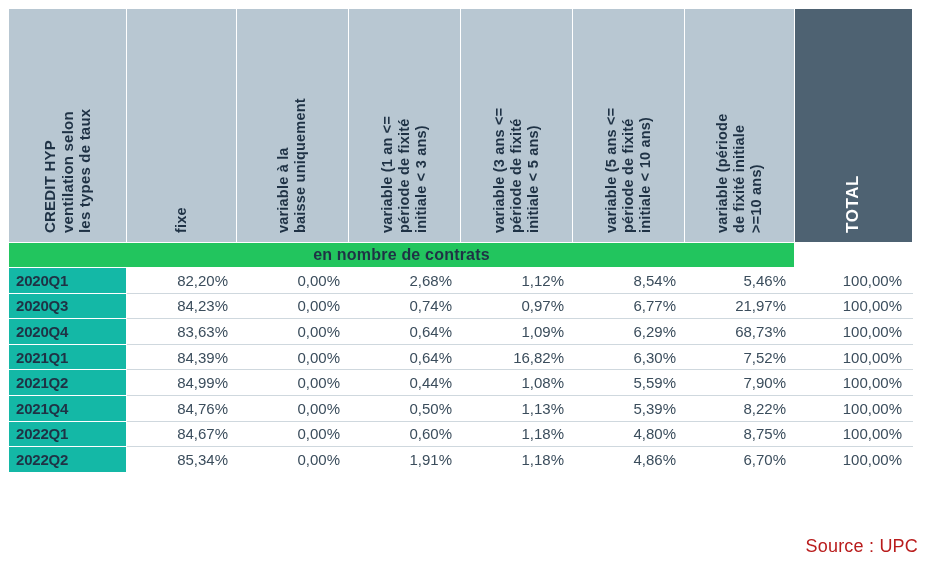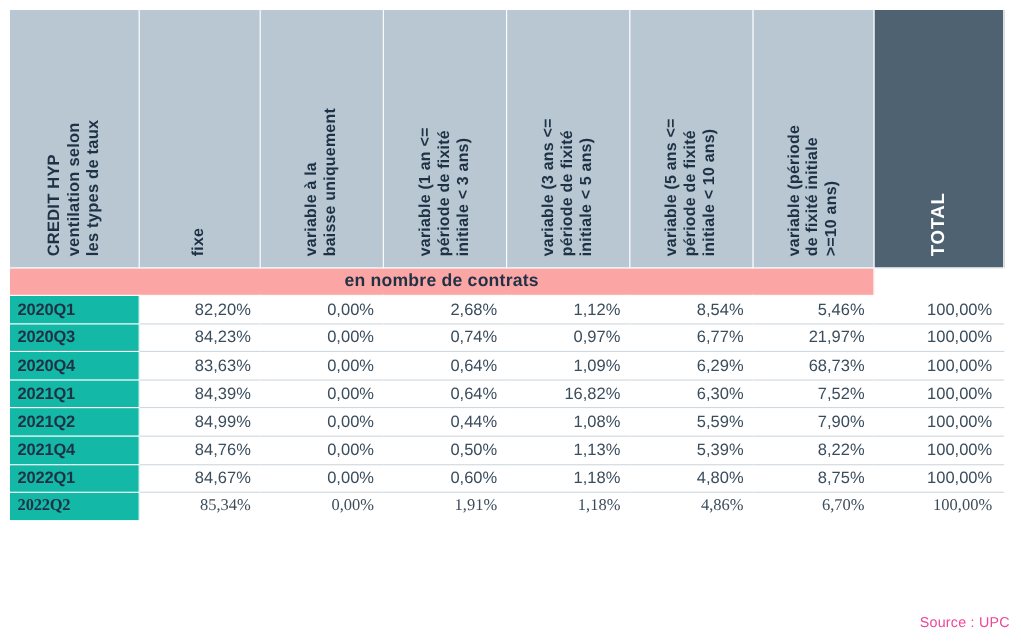--- a/index.html
+++ b/index.html
@@ -69,21 +69,21 @@
   th.c0 .vert { font-size: 15px; }
   th.total-head .vert {
     font-size: 17px;
     letter-spacing: 0.6px;
     text-align: left;
     height: 216px;
   }
 
   
   tr.band td {
-    background: #fca5a5;
+    background: #22c55e;
     text-align: center;
     font-weight: bold;
     font-size: 16px;
     color: #1f3245;
     height: 24px;
     letter-spacing: 0.2px;
   }
   tr.band td.band-blank {
     background: #ffffff;
     border-left: 1px solid #ffffff;
@@ -107,28 +107,28 @@
     text-align: right;
     padding-right: 8px;
     color: #3b4d5c;
     border-bottom: 1px solid #cfd8de;
     border-top: 1px solid #ffffff;
     background: #ffffff;
   }
   tbody tr td.num.total {
     padding-right: 10px;
   }
-  tbody tr:last-child td { border-bottom: 1px solid #ffffff; font-family: Liberation Serif, serif; }
+  tbody tr:last-child td { border-bottom: 1px solid #ffffff; }
 
   .source {
     position: absolute;
     right: 10px;
-    top: 558px;
-    font-size: 13px;
-    color: #ec4899;
+    top: 536px;
+    font-size: 18px;
+    color: #b91c1c;
     letter-spacing: 0.2px;
   }
 </style>
 </head>
 <body>
 
 <div class="sheet">
 
   <table class="rates">
     <colgroup>

